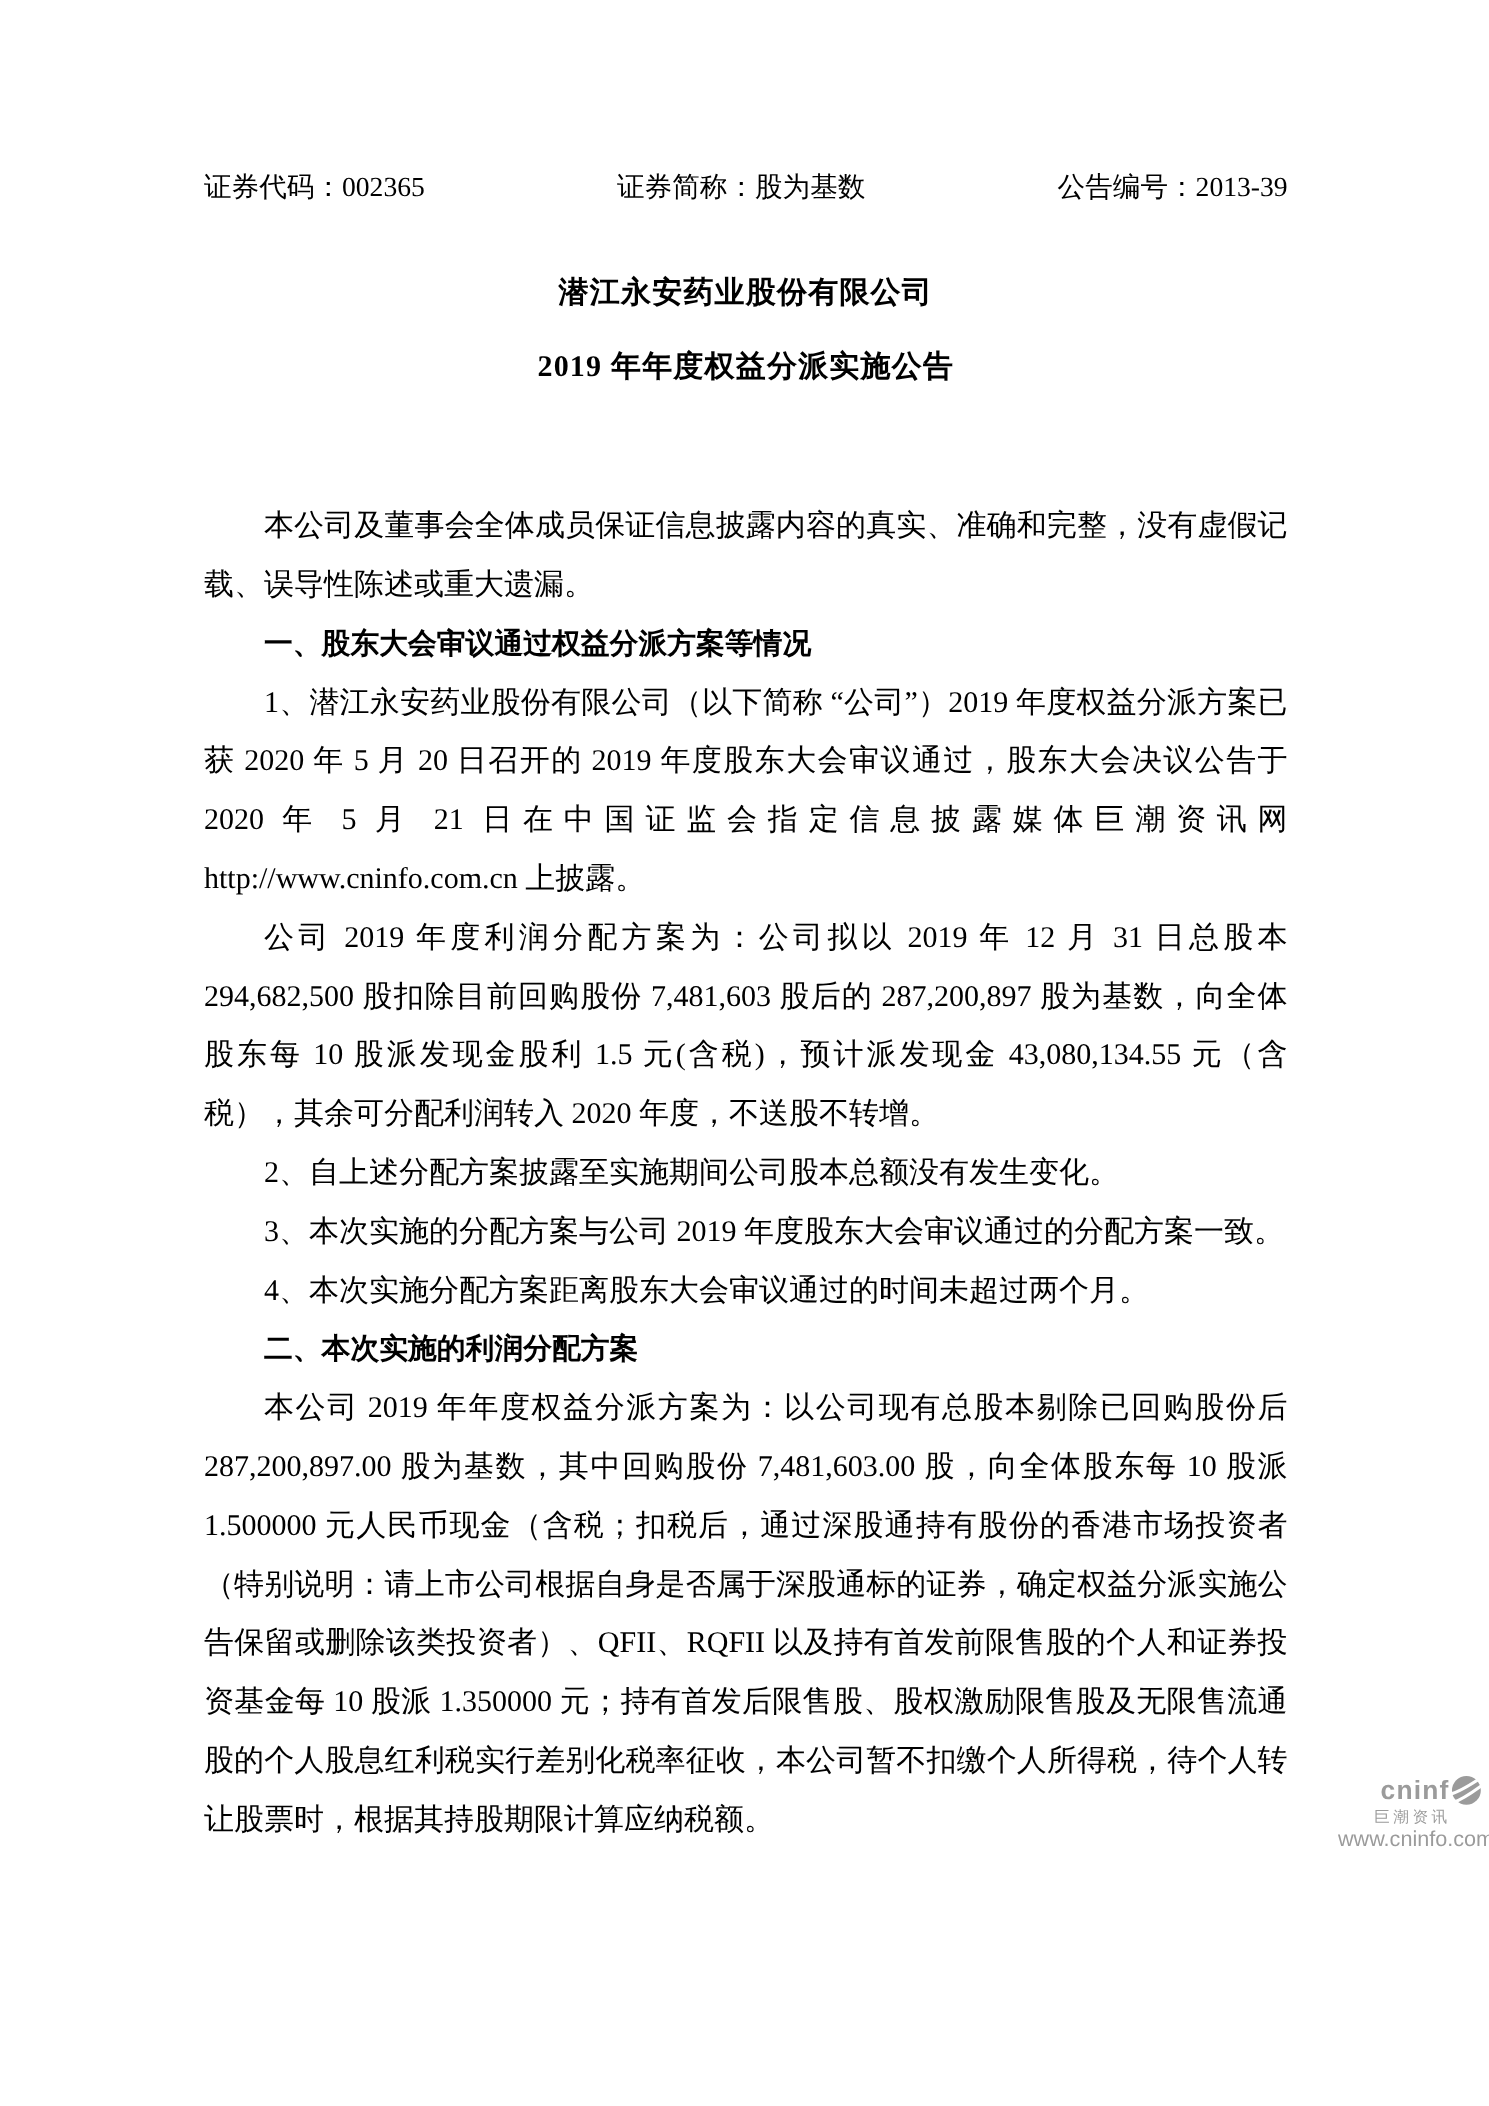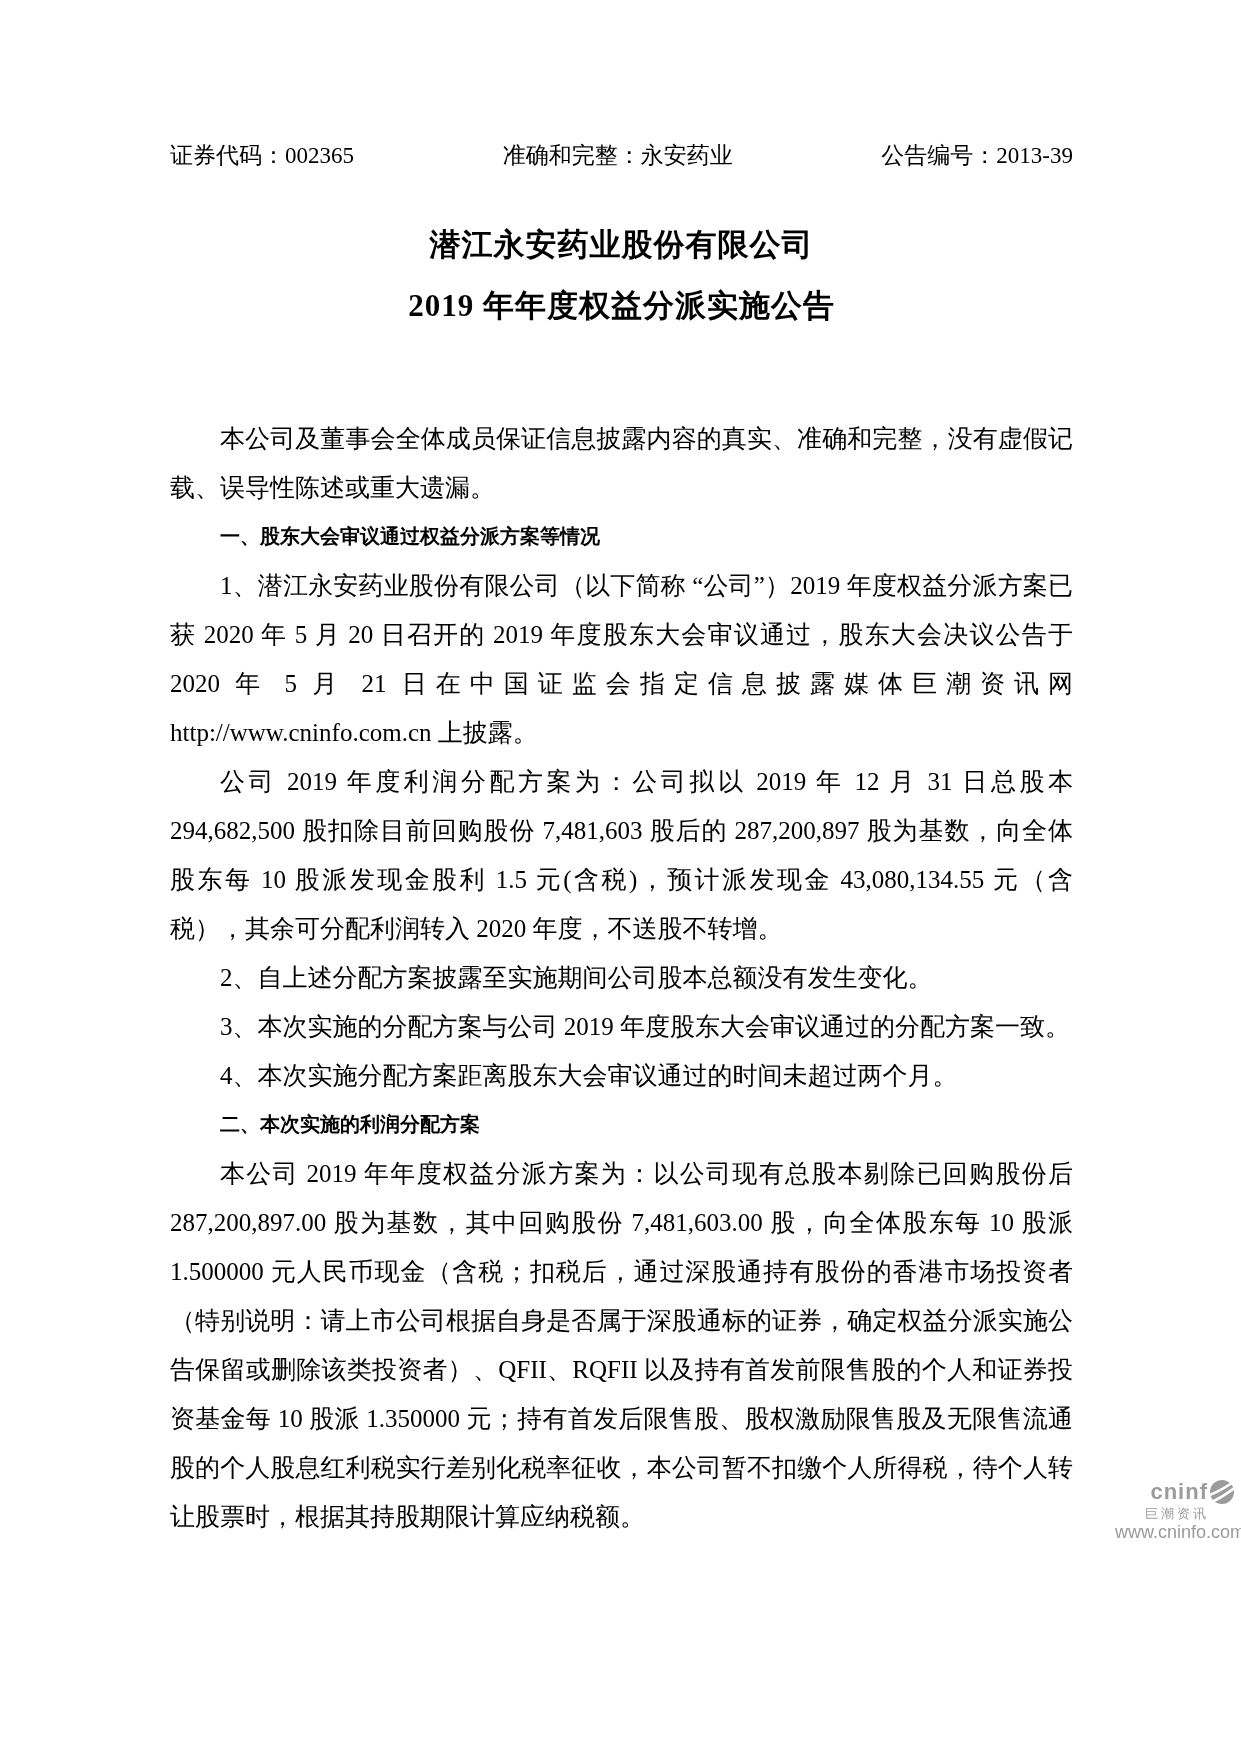--- a/index.html
+++ b/index.html
@@ -25,42 +25,42 @@
     white-space: nowrap;
   }
   .titles {
     position: absolute;
     top: 226px;
     left: 170px;
     width: 903px;
     text-align: center;
   }
   .title-line {
-    font-size: 31px;
+    font-size: 25px;
     font-weight: bold;
     line-height: 38px;
     letter-spacing: 1px;
   }
   .title-line + .title-line { margin-top: 23px; }
   .body-text {
     position: absolute;
     top: 414px;
     left: 170px;
     width: 903px;
     font-size: 25px;
     line-height: 49px;
     text-align: justify;
   }
   .body-text p {
     text-indent: 50px;
     margin: 0;
   }
   .body-text h2 {
     font-family: "Liberation Sans", "DejaVu Sans", sans-serif;
-    font-size: 20px;
+    font-size: 24px;
     font-weight: bold;
     line-height: 49px;
     text-indent: 50px;
     margin: 0;
   }
   .watermark {
     position: absolute;
     right: 6px;
     bottom: 16px;
     width: 120px;
@@ -93,21 +93,21 @@
     white-space: nowrap;
   }
 </style>
 </head>
 <body>
 
 <div class="page">
 
   <div class="doc-header">
     <span>证券代码：002365</span>
-    <span>准确和完整：永安药业</span>
+    <span>证券简称：股为基数</span>
     <span>公告编号：2013-39</span>
   </div>
 
   <div class="titles">
     <div class="title-line">潜江永安药业股份有限公司</div>
     <div class="title-line">2019 年年度权益分派实施公告</div>
   </div>
 
   <div class="body-text">
     <p>本公司及董事会全体成员保证信息披露内容的真实、准确和完整，没有虚假记载、误导性陈述或重大遗漏。</p>

